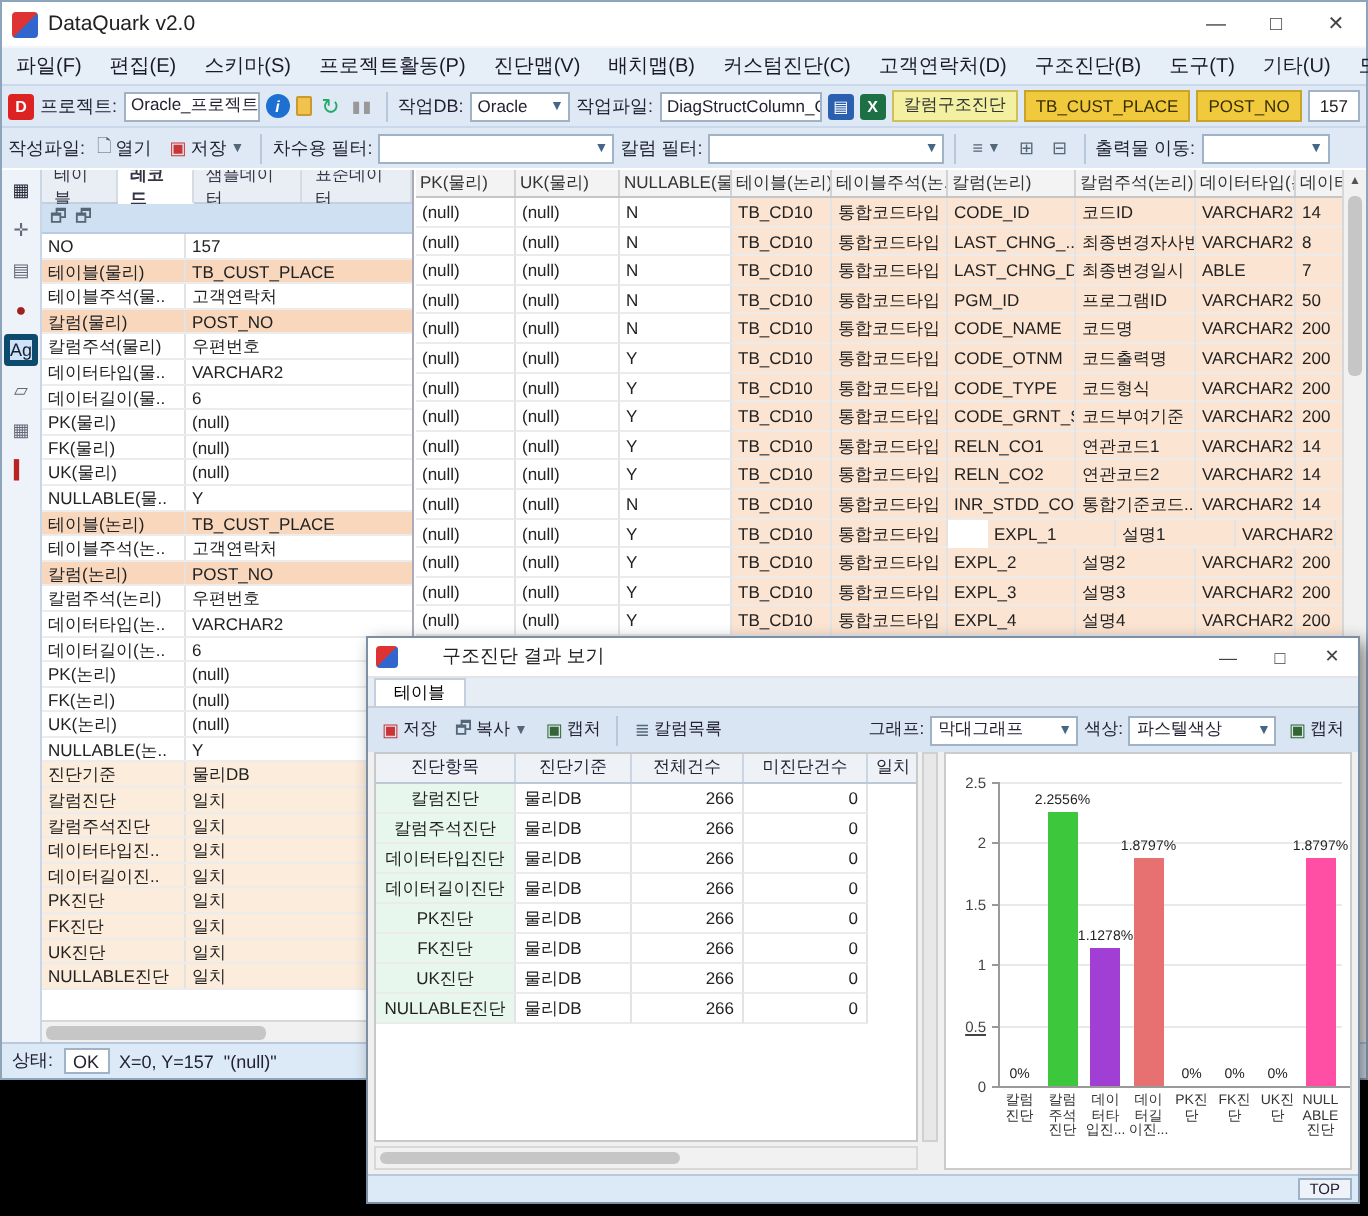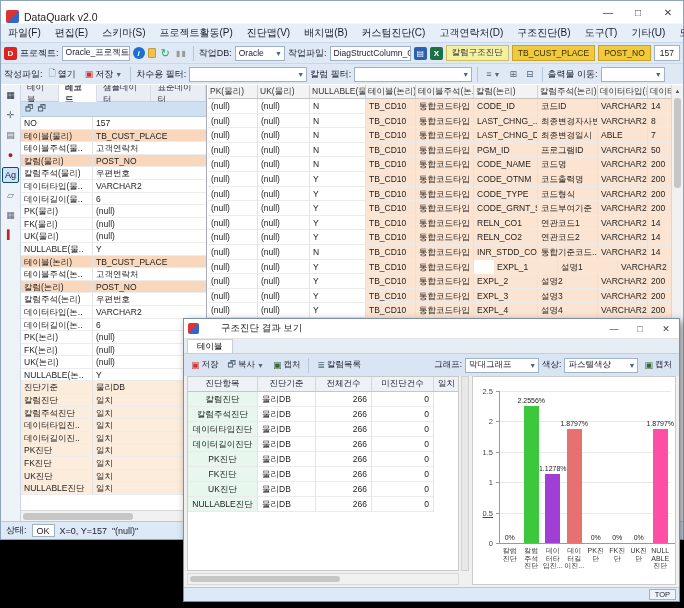--- a/index.html
+++ b/index.html
@@ -3,21 +3,21 @@
 <meta charset="utf-8">
 <style>
   html,body{margin:0;padding:0;}
   body{width:684px;height:608px;background:#000;position:relative;overflow:hidden;
        font-family:"Liberation Sans","DejaVu Sans",sans-serif;-webkit-font-smoothing:antialiased;}
   *{box-sizing:border-box;}
 
   
   .main-window{position:absolute;left:0;top:0;width:684px;height:540px;background:#fff;
     border:1px solid #8ea4bb;}
-  .titlebar{height:22px;display:flex;align-items:flex-end;background:#fff;padding-left:5px;}
+  .titlebar{height:22px;display:flex;align-items:center;background:#fff;padding-left:5px;}
   .app-icon{width:13px;height:13px;border-radius:2px;background:linear-gradient(135deg,#d33 50%,#36c 50%);
     display:inline-block;flex:0 0 auto;}
   .title-text{font-size:10.5px;color:#222;margin-left:5px;}
   .win-btns{margin-left:auto;display:flex;height:100%;}
   .win-btn{width:30px;height:100%;display:flex;align-items:center;justify-content:center;
     font-size:10px;color:#444;}
   .menubar{height:19px;background:#e6eef8;display:flex;align-items:center;font-size:10px;color:#1a1a2a;
     border-top:1px solid #f3f7fc;}
   .menu-item{padding:0 7px;cursor:default;white-space:nowrap;}
   .toolbar{height:21px;background:#dfe9f6;border-top:1px solid #c9d8ea;display:flex;align-items:center;
@@ -44,21 +44,21 @@
   .badge-w{background:#fff;border:1px solid #9fb2c6;color:#222;}
   .tb-btn{display:inline-flex;align-items:center;gap:2px;height:17px;padding:0 3px;color:#223;}
   .glyph{font-size:9px;color:#567;}
 
   
   .content{position:absolute;left:0;right:0;top:84px;bottom:18px;overflow:hidden;}
   .side-toolbar{position:absolute;left:0;top:0;bottom:0;width:20px;background:#eef3fa;
     border-right:1px solid #c9d6e6;display:flex;flex-direction:column;align-items:center;padding-top:2px;gap:4px;}
   .side-icon{width:17px;height:16px;display:flex;align-items:center;justify-content:center;
     font-size:9px;border-radius:2px;}
-  .side-icon.active{background:#cfe2f7;border:1px solid #0c4a6e;}
+  .side-icon.active{background:#cfe2f7;border:3px solid #0c4a6e;}
 
   .left-panel{position:absolute;left:20px;top:0;bottom:0;width:186px;background:#fff;
     border-right:1px solid #aab;display:flex;flex-direction:column;}
   .lp-tabs{height:17px;display:flex;background:#e9eef5;border-bottom:1px solid #c3cfdd;font-size:8.5px;}
   .lp-tab{padding:1px 6px 0;display:flex;align-items:center;color:#334;border-right:1px solid #d4dce6;}
   .lp-tab.active{background:#fff;font-weight:bold;border-bottom:1px solid #fff;margin-bottom:-1px;}
   .lp-minibar{height:15px;background:#cfe0f2;display:flex;align-items:center;gap:4px;padding:0 4px;
     border-bottom:1px solid #b8cbe0;}
   .lp-grid{flex:1;overflow:hidden;font-size:8.5px;}
   .lp-row{display:flex;height:12.6px;line-height:12.4px;border-bottom:1px solid #ececec;}

